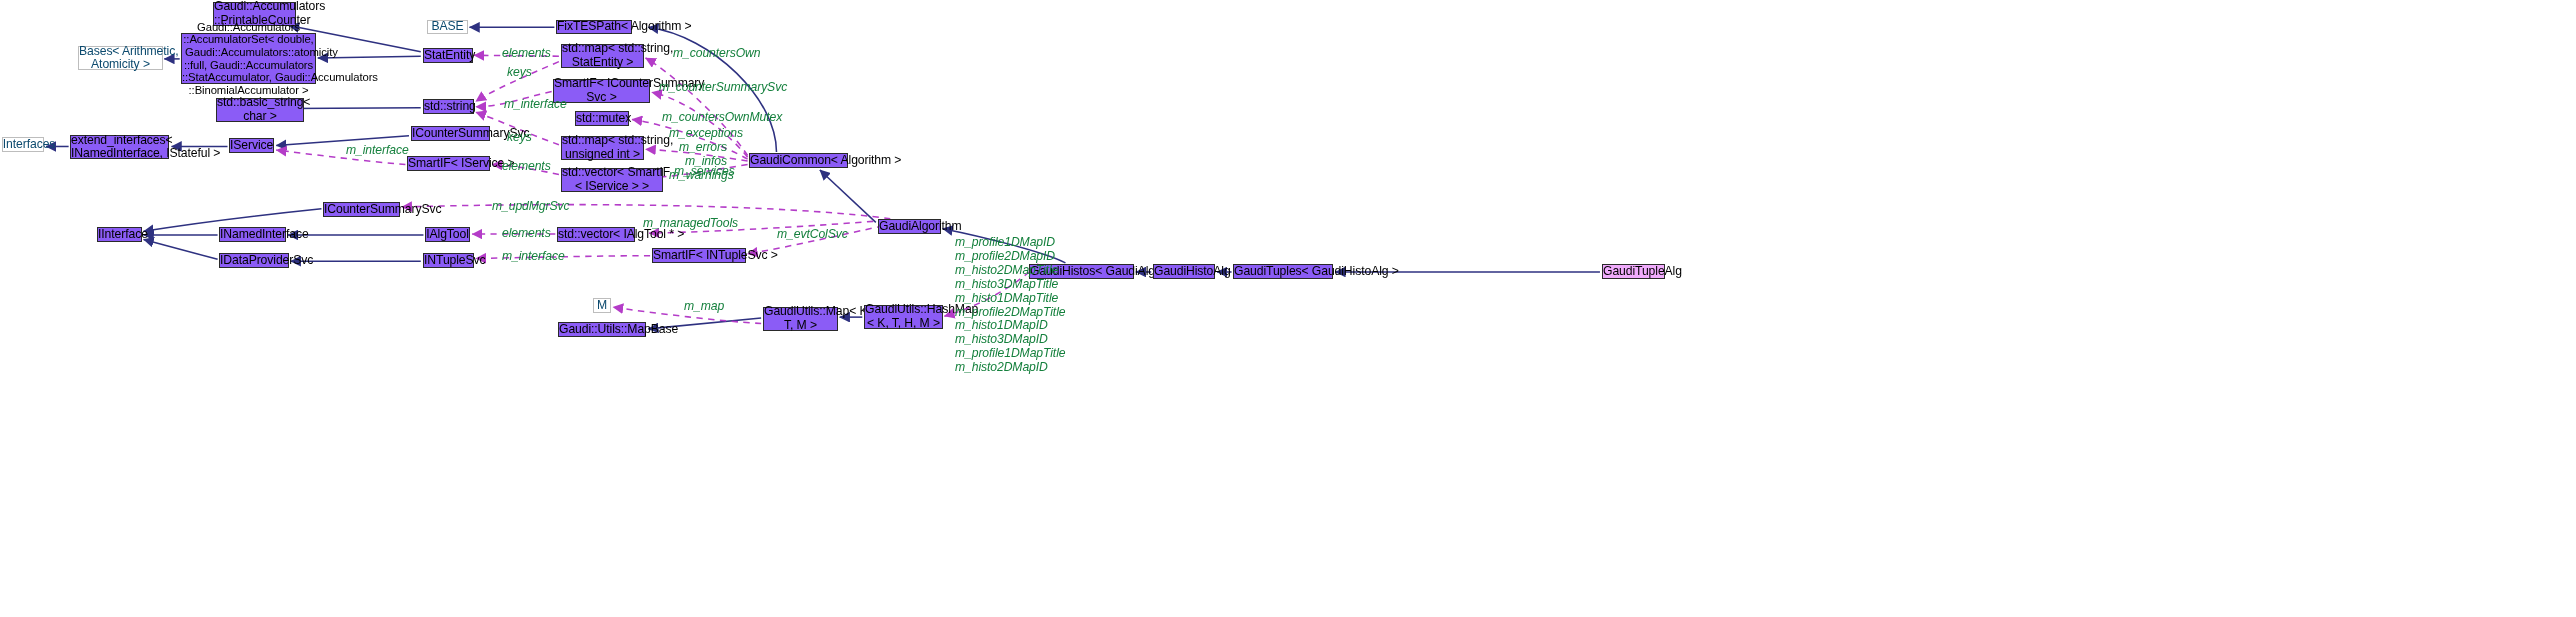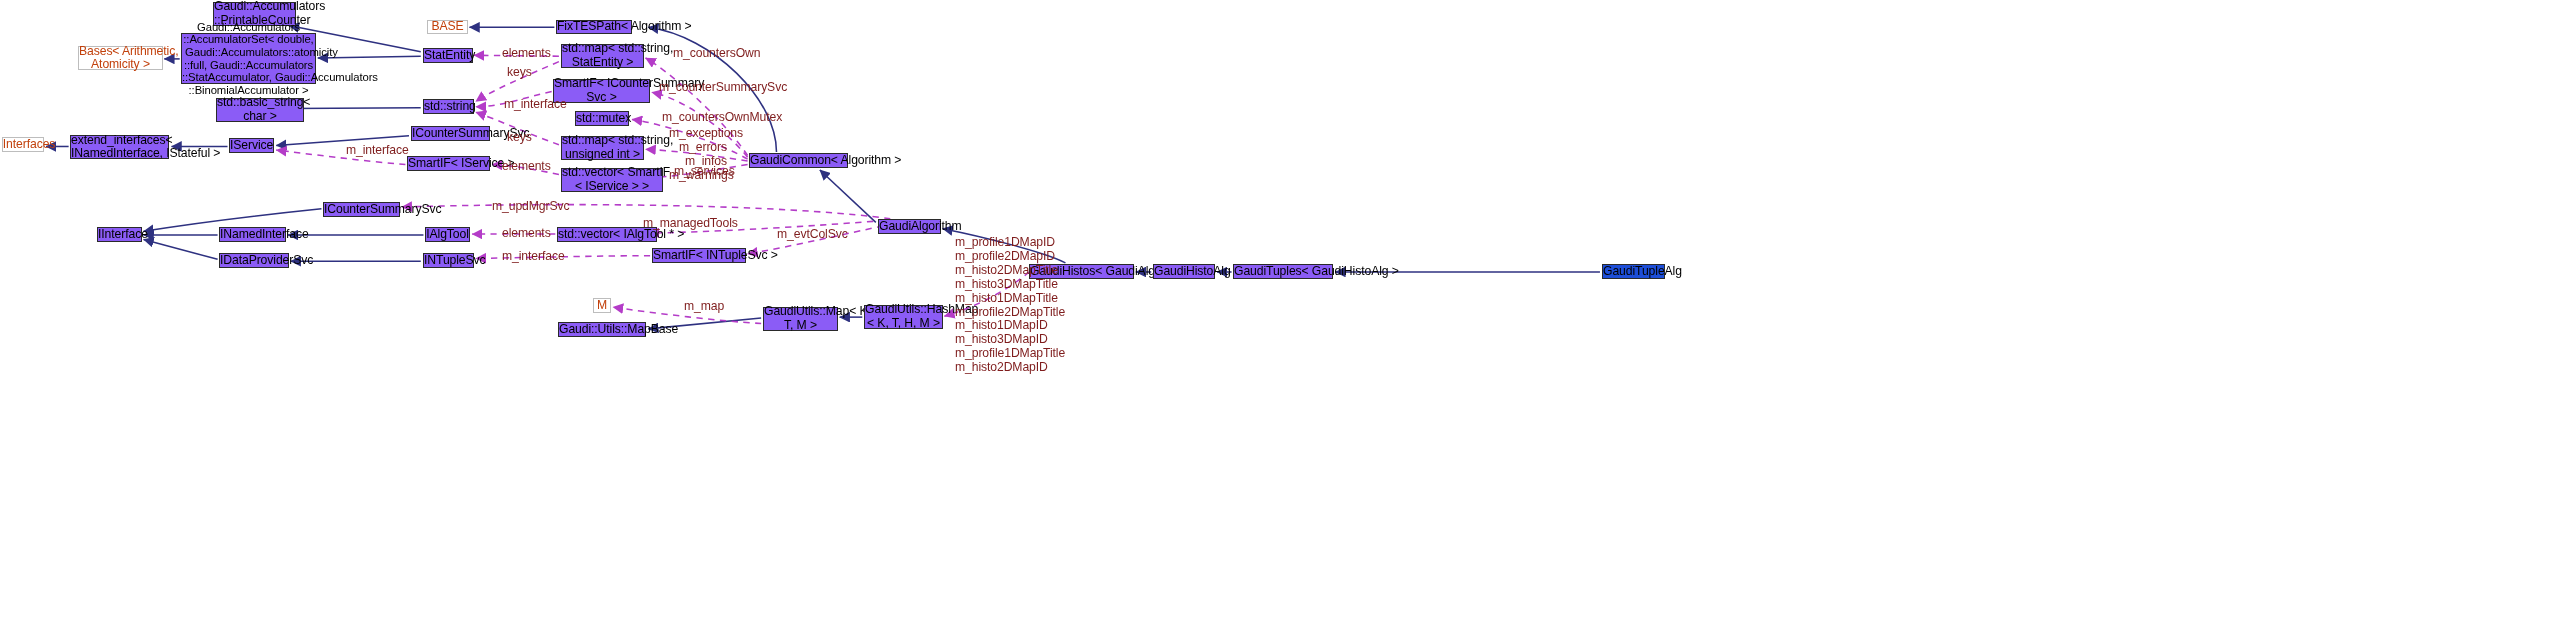--- a/index.html
+++ b/index.html
@@ -37,40 +37,41 @@
     background: #8b5cf6;
     border: 0.9px solid #2a2a2a;
     font-size: 12.2px;
     white-space: pre;
     letter-spacing: -0.1px;
     z-index: 5;
   }
   .node.greyed {
     border: 0.9px solid #bdbdbd;
     background: #ffffff;
-    color: #c2410c;
+    color: #0c4a6e;
   }
   .node.current {
-    background: #1d4ed8;
+    background: #f0abfc;
     border: 0.9px solid #2a2a2a;
   }
   .node .label {
     display: block;
     width: 100%;
     padding: 0 2.7px;
   }
   .edge-label {
     position: absolute;
     font-size: 12.2px;
-    color: #7f1d1d;
+    color: #15803d;
     white-space: pre;
     text-align: center;
     line-height: 1.14;
     letter-spacing: -0.1px;
     z-index: 6;
+    font-style: italic;
   }
   .edge-label.right { text-align: right; }
 </style>
 </head>
 <body>
 
 <div id="diagram">
 
   <svg id="edge-layer" viewBox="0 0 2853 684" width="2576" height="618" xmlns="http://www.w3.org/2000/svg">
     <defs>
@@ -265,21 +266,21 @@
   </div>
 
   <div class="node" style="left:219px; top:227px; width:67px; height:15.3px;">
     <span class="label">INamedInterface</span>
   </div>
 
   <div class="node" style="left:425px; top:227px; width:45px; height:15.3px;">
     <span class="label">IAlgTool</span>
   </div>
 
-  <div class="node" style="left:557px; top:227px; width:100px; height:15.3px;">
+  <div class="node" style="left:557px; top:227px; width:78px; height:15.3px;">
     <span class="label">std::vector&lt; IAlgTool * &gt;</span>
   </div>
 
   <div class="node" style="left:219px; top:253px; width:70px; height:15.3px;">
     <span class="label">IDataProviderSvc</span>
   </div>
 
   <div class="node" style="left:423px; top:253px; width:51px; height:15.3px;">
     <span class="label">INTupleSvc</span>
   </div>

